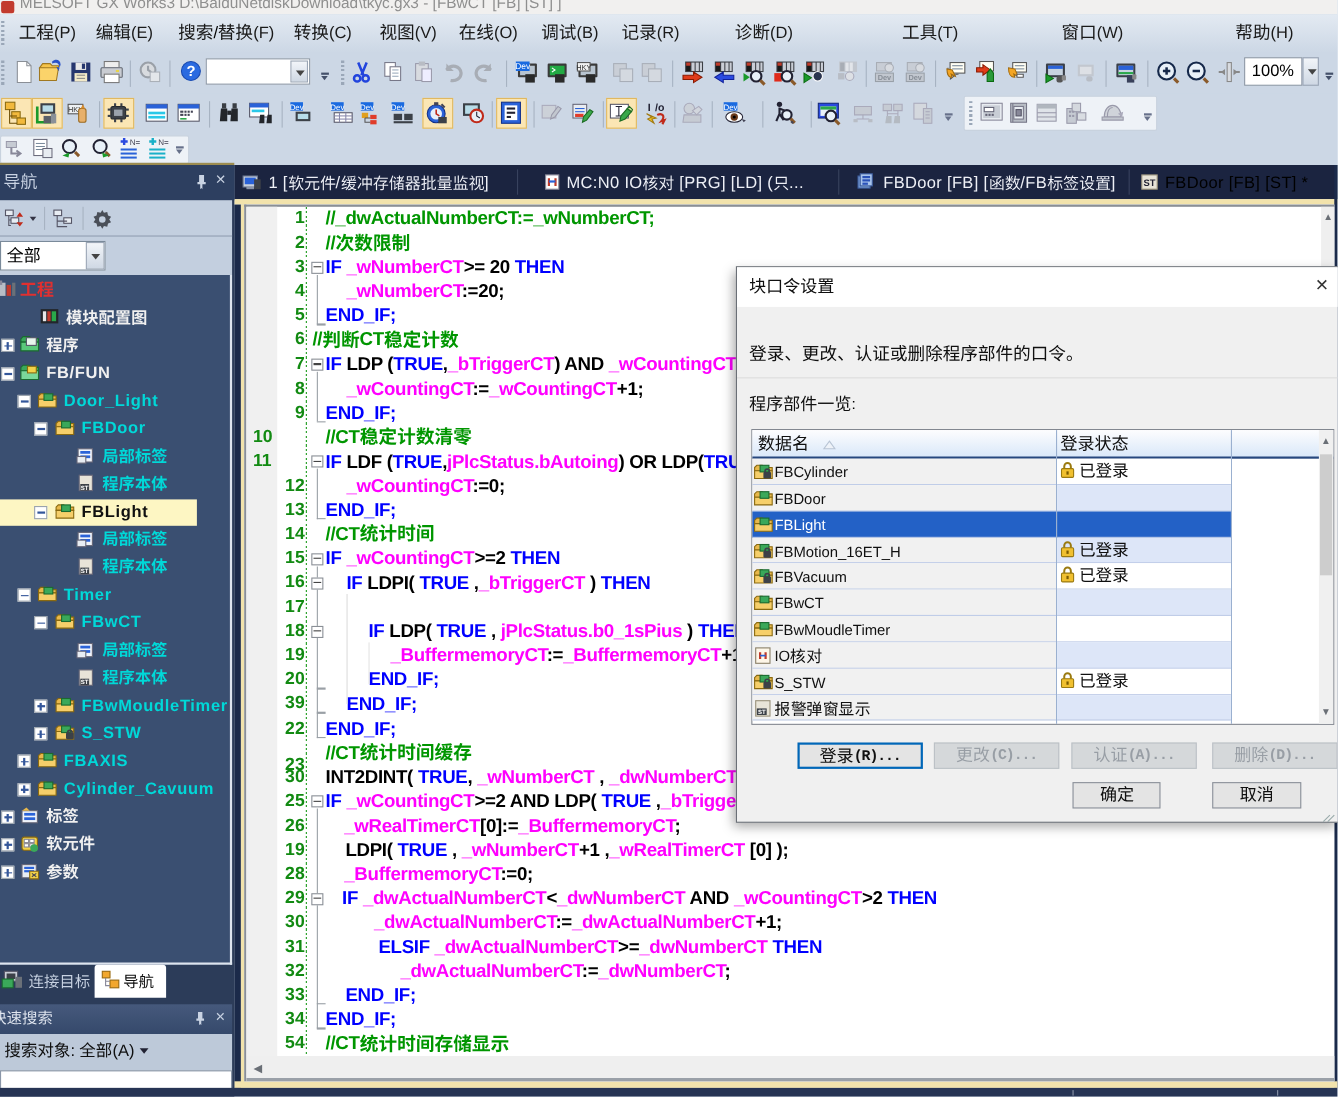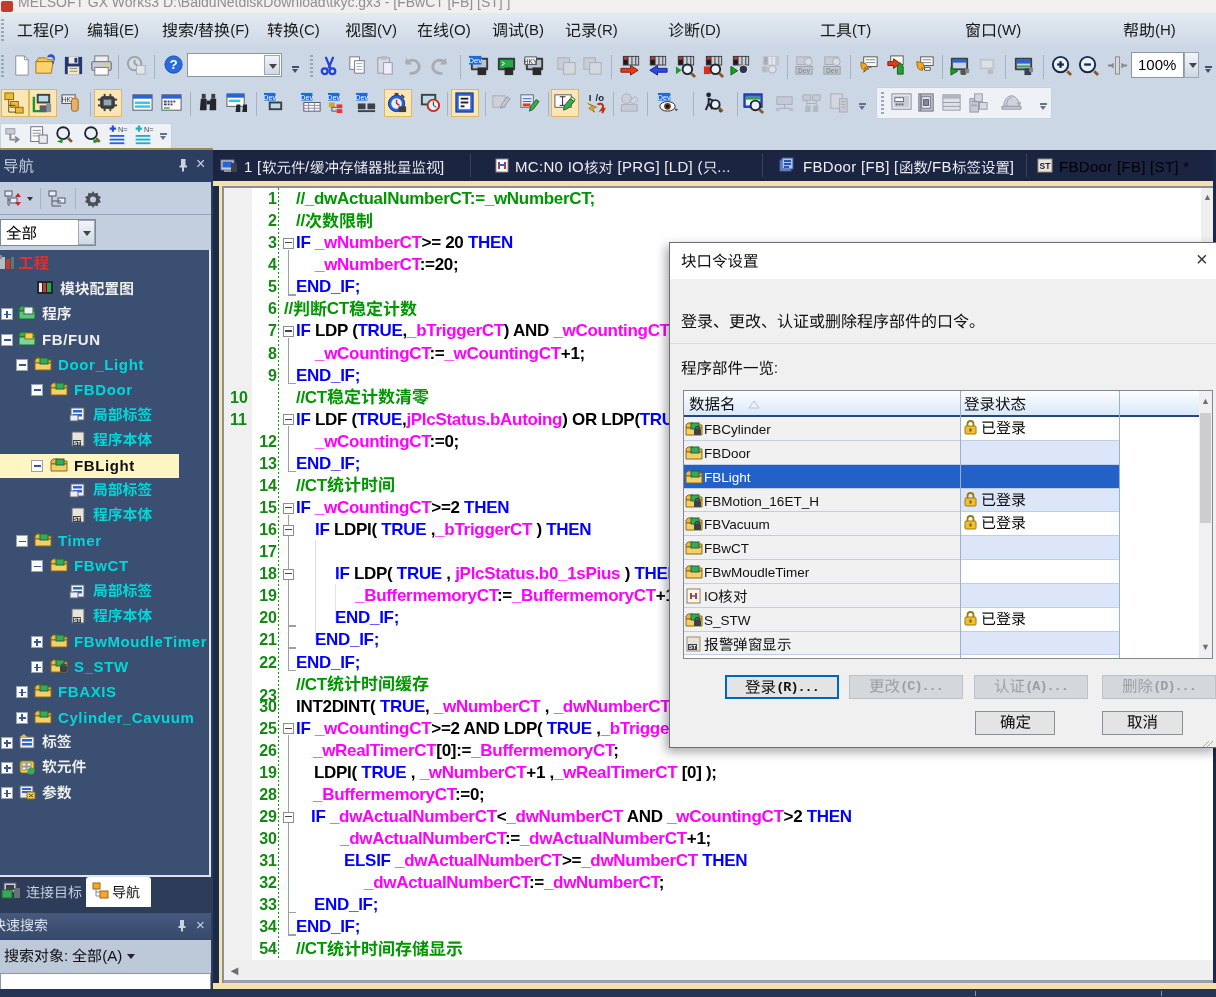--- a/index.html
+++ b/index.html
@@ -709,21 +709,21 @@
 <div style="position:absolute;left:230px;top:408.7px;width:47px;text-align:left;font-size:16px;font-weight:bold;color:#128a12;line-height:22px">11</div>
 <div style="position:absolute;left:230px;top:430.8px;width:47px;text-align:right;font-size:16px;font-weight:bold;color:#128a12;line-height:22px">12</div>
 <div style="position:absolute;left:230px;top:452.8px;width:47px;text-align:right;font-size:16px;font-weight:bold;color:#128a12;line-height:22px">13</div>
 <div style="position:absolute;left:230px;top:474.9px;width:47px;text-align:right;font-size:16px;font-weight:bold;color:#128a12;line-height:22px">14</div>
 <div style="position:absolute;left:230px;top:497.0px;width:47px;text-align:right;font-size:16px;font-weight:bold;color:#128a12;line-height:22px">15</div>
 <div style="position:absolute;left:230px;top:519.0px;width:47px;text-align:right;font-size:16px;font-weight:bold;color:#128a12;line-height:22px">16</div>
 <div style="position:absolute;left:230px;top:541.1px;width:47px;text-align:right;font-size:16px;font-weight:bold;color:#128a12;line-height:22px">17</div>
 <div style="position:absolute;left:230px;top:563.2px;width:47px;text-align:right;font-size:16px;font-weight:bold;color:#128a12;line-height:22px">18</div>
 <div style="position:absolute;left:230px;top:585.3px;width:47px;text-align:right;font-size:16px;font-weight:bold;color:#128a12;line-height:22px">19</div>
 <div style="position:absolute;left:230px;top:607.3px;width:47px;text-align:right;font-size:16px;font-weight:bold;color:#128a12;line-height:22px">20</div>
-<div style="position:absolute;left:230px;top:629.4px;width:47px;text-align:right;font-size:16px;font-weight:bold;color:#128a12;line-height:22px">21</div>
+<div style="position:absolute;left:230px;top:629.4px;width:47px;text-align:right;font-size:16px;font-weight:bold;color:#128a12;line-height:22px">39</div>
 <div style="position:absolute;left:230px;top:651.5px;width:47px;text-align:right;font-size:16px;font-weight:bold;color:#128a12;line-height:22px">22</div>
 <div style="position:absolute;left:230px;top:685px;width:47px;text-align:right;font-size:16px;font-weight:bold;color:#128a12;line-height:22px">23</div>
 <div style="position:absolute;left:230px;top:695.6px;width:47px;text-align:right;font-size:16px;font-weight:bold;color:#128a12;line-height:22px">30</div>
 <div style="position:absolute;left:230px;top:717.7px;width:47px;text-align:right;font-size:16px;font-weight:bold;color:#128a12;line-height:22px">25</div>
 <div style="position:absolute;left:230px;top:739.8px;width:47px;text-align:right;font-size:16px;font-weight:bold;color:#128a12;line-height:22px">26</div>
 <div style="position:absolute;left:230px;top:761.8px;width:47px;text-align:right;font-size:16px;font-weight:bold;color:#128a12;line-height:22px">19</div>
 <div style="position:absolute;left:230px;top:783.9px;width:47px;text-align:right;font-size:16px;font-weight:bold;color:#128a12;line-height:22px">28</div>
 <div style="position:absolute;left:230px;top:806.0px;width:47px;text-align:right;font-size:16px;font-weight:bold;color:#128a12;line-height:22px">29</div>
 <div style="position:absolute;left:230px;top:828.0px;width:47px;text-align:right;font-size:16px;font-weight:bold;color:#128a12;line-height:22px">30</div>
 <div style="position:absolute;left:230px;top:850.1px;width:47px;text-align:right;font-size:16px;font-weight:bold;color:#128a12;line-height:22px">31</div>

